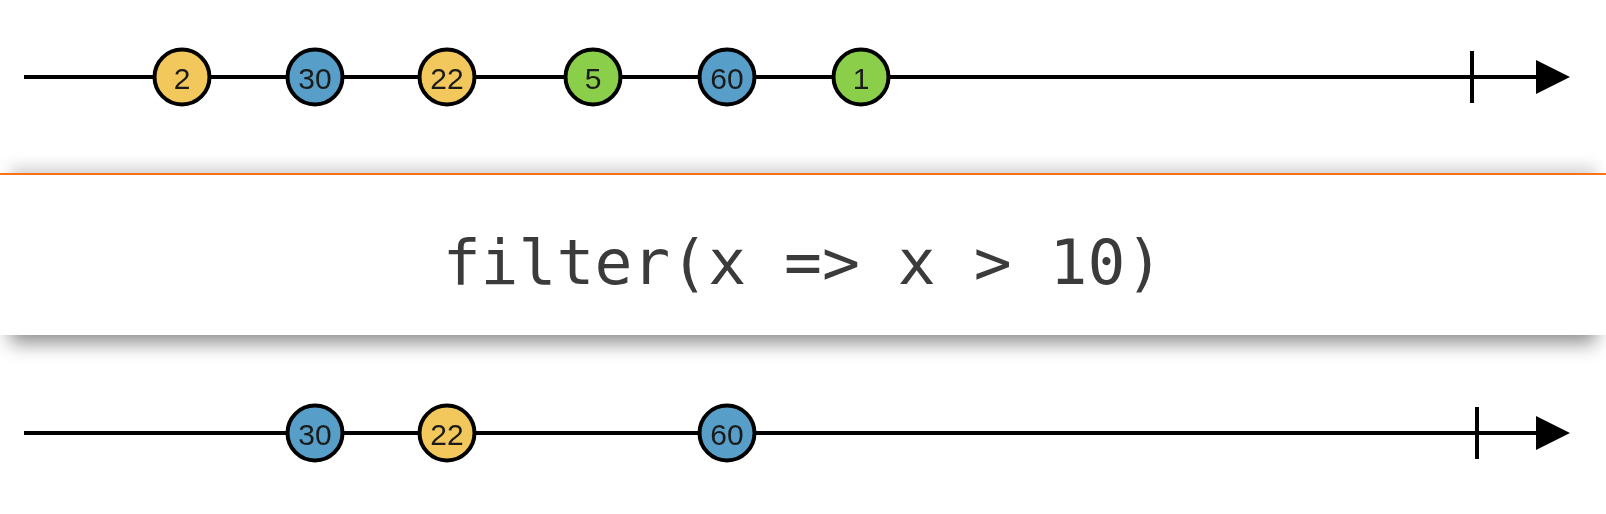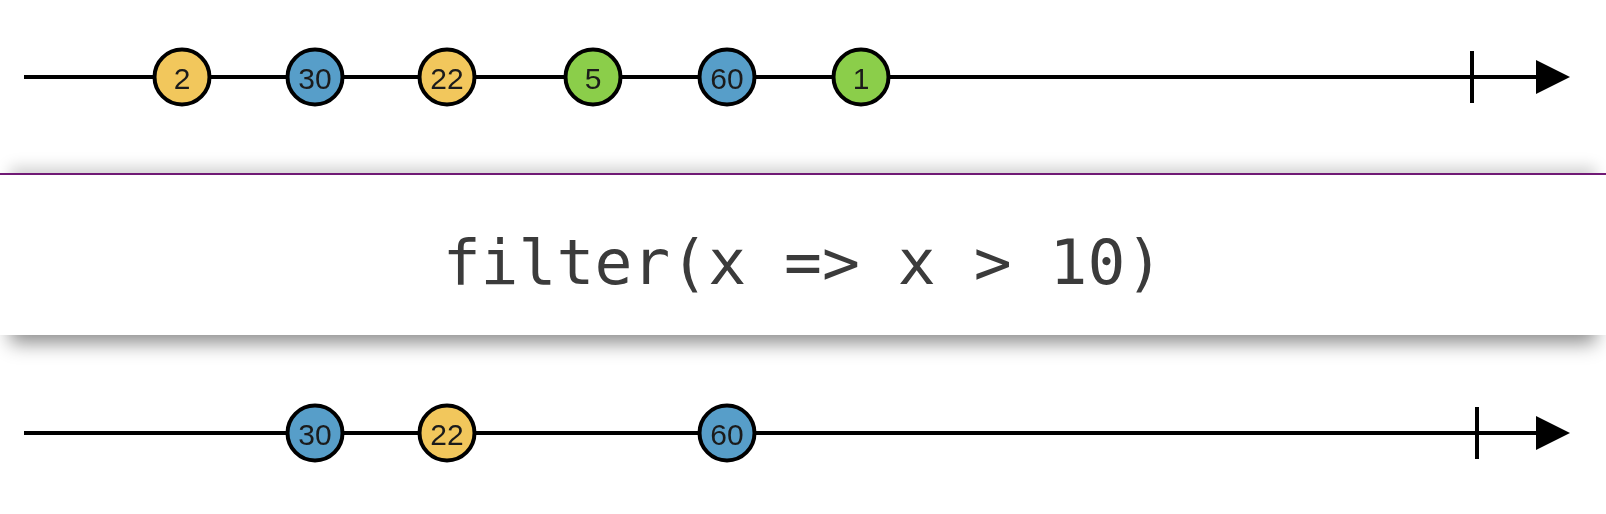--- a/index.html
+++ b/index.html
@@ -23,21 +23,21 @@
   }
   #input-timeline { top: 0; }
   #output-timeline { top: 335px; }
   .operator-band {
     position: absolute;
     left: 0;
     top: 173px;
     width: 100%;
     height: 162px;
     background: #ffffff;
-    border-top: 2px solid #701a75;
+    border-top: 2px solid #f97316;
     box-sizing: border-box;
     box-shadow: 0 -16px 14px -10px rgba(0,0,0,0.18),
                 0 18px 18px -10px rgba(0,0,0,0.45);
     display: flex;
     align-items: center;
     justify-content: center;
     z-index: 2;
   }
   .operator-label {
     font-family: "DejaVu Sans Mono", monospace;

